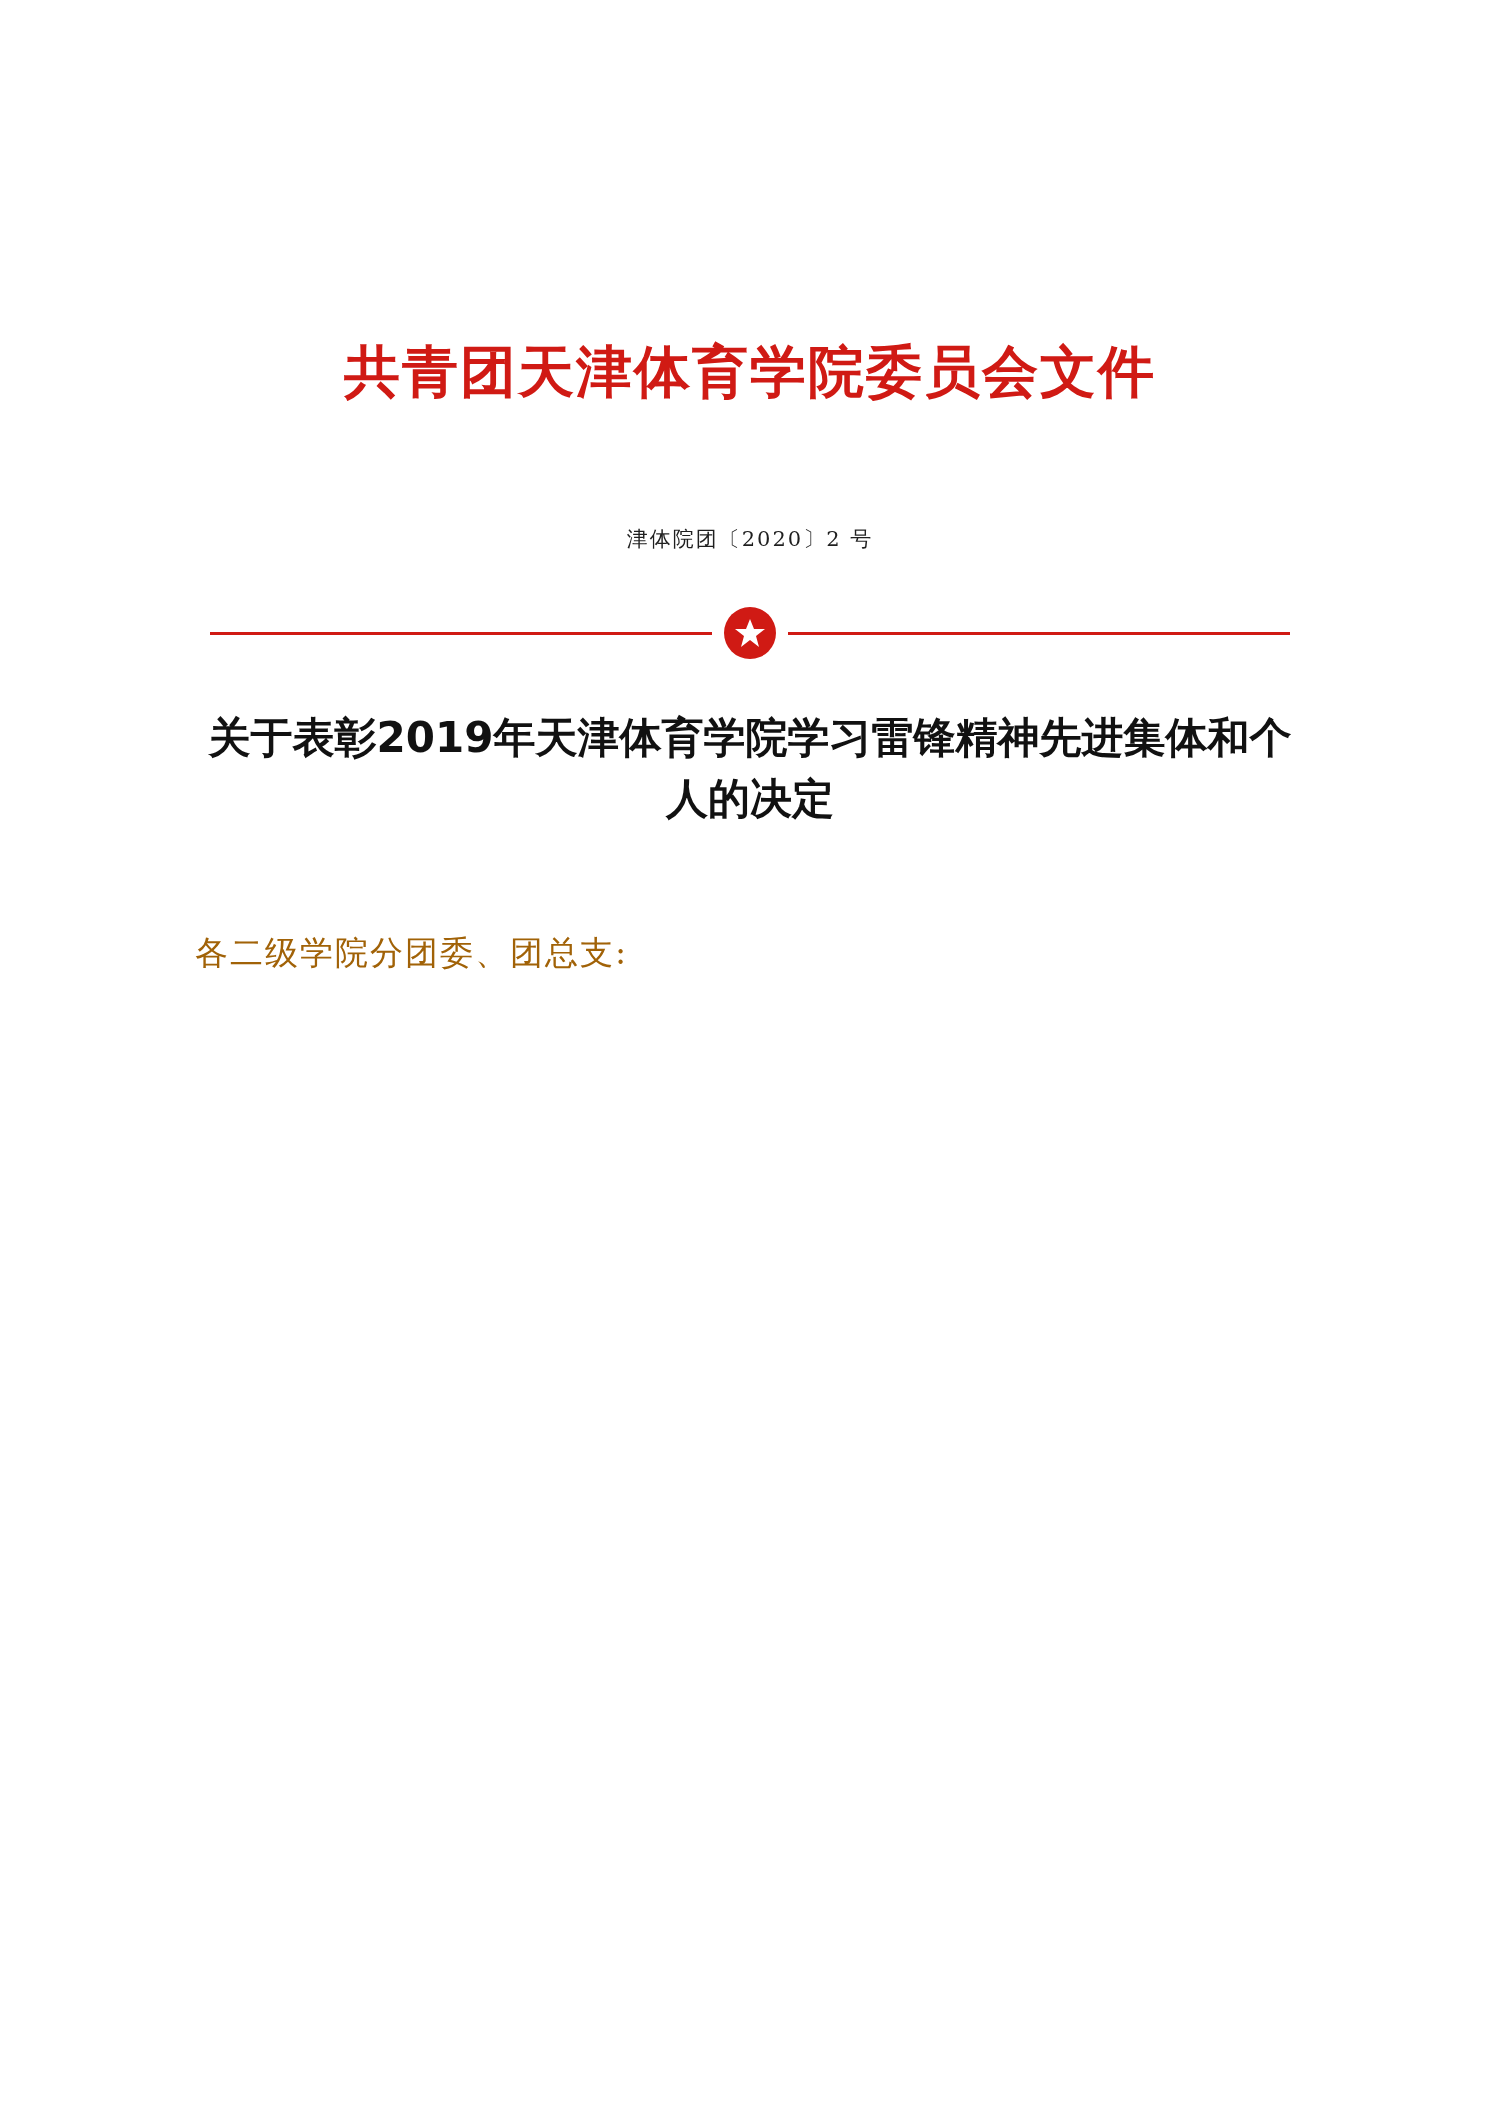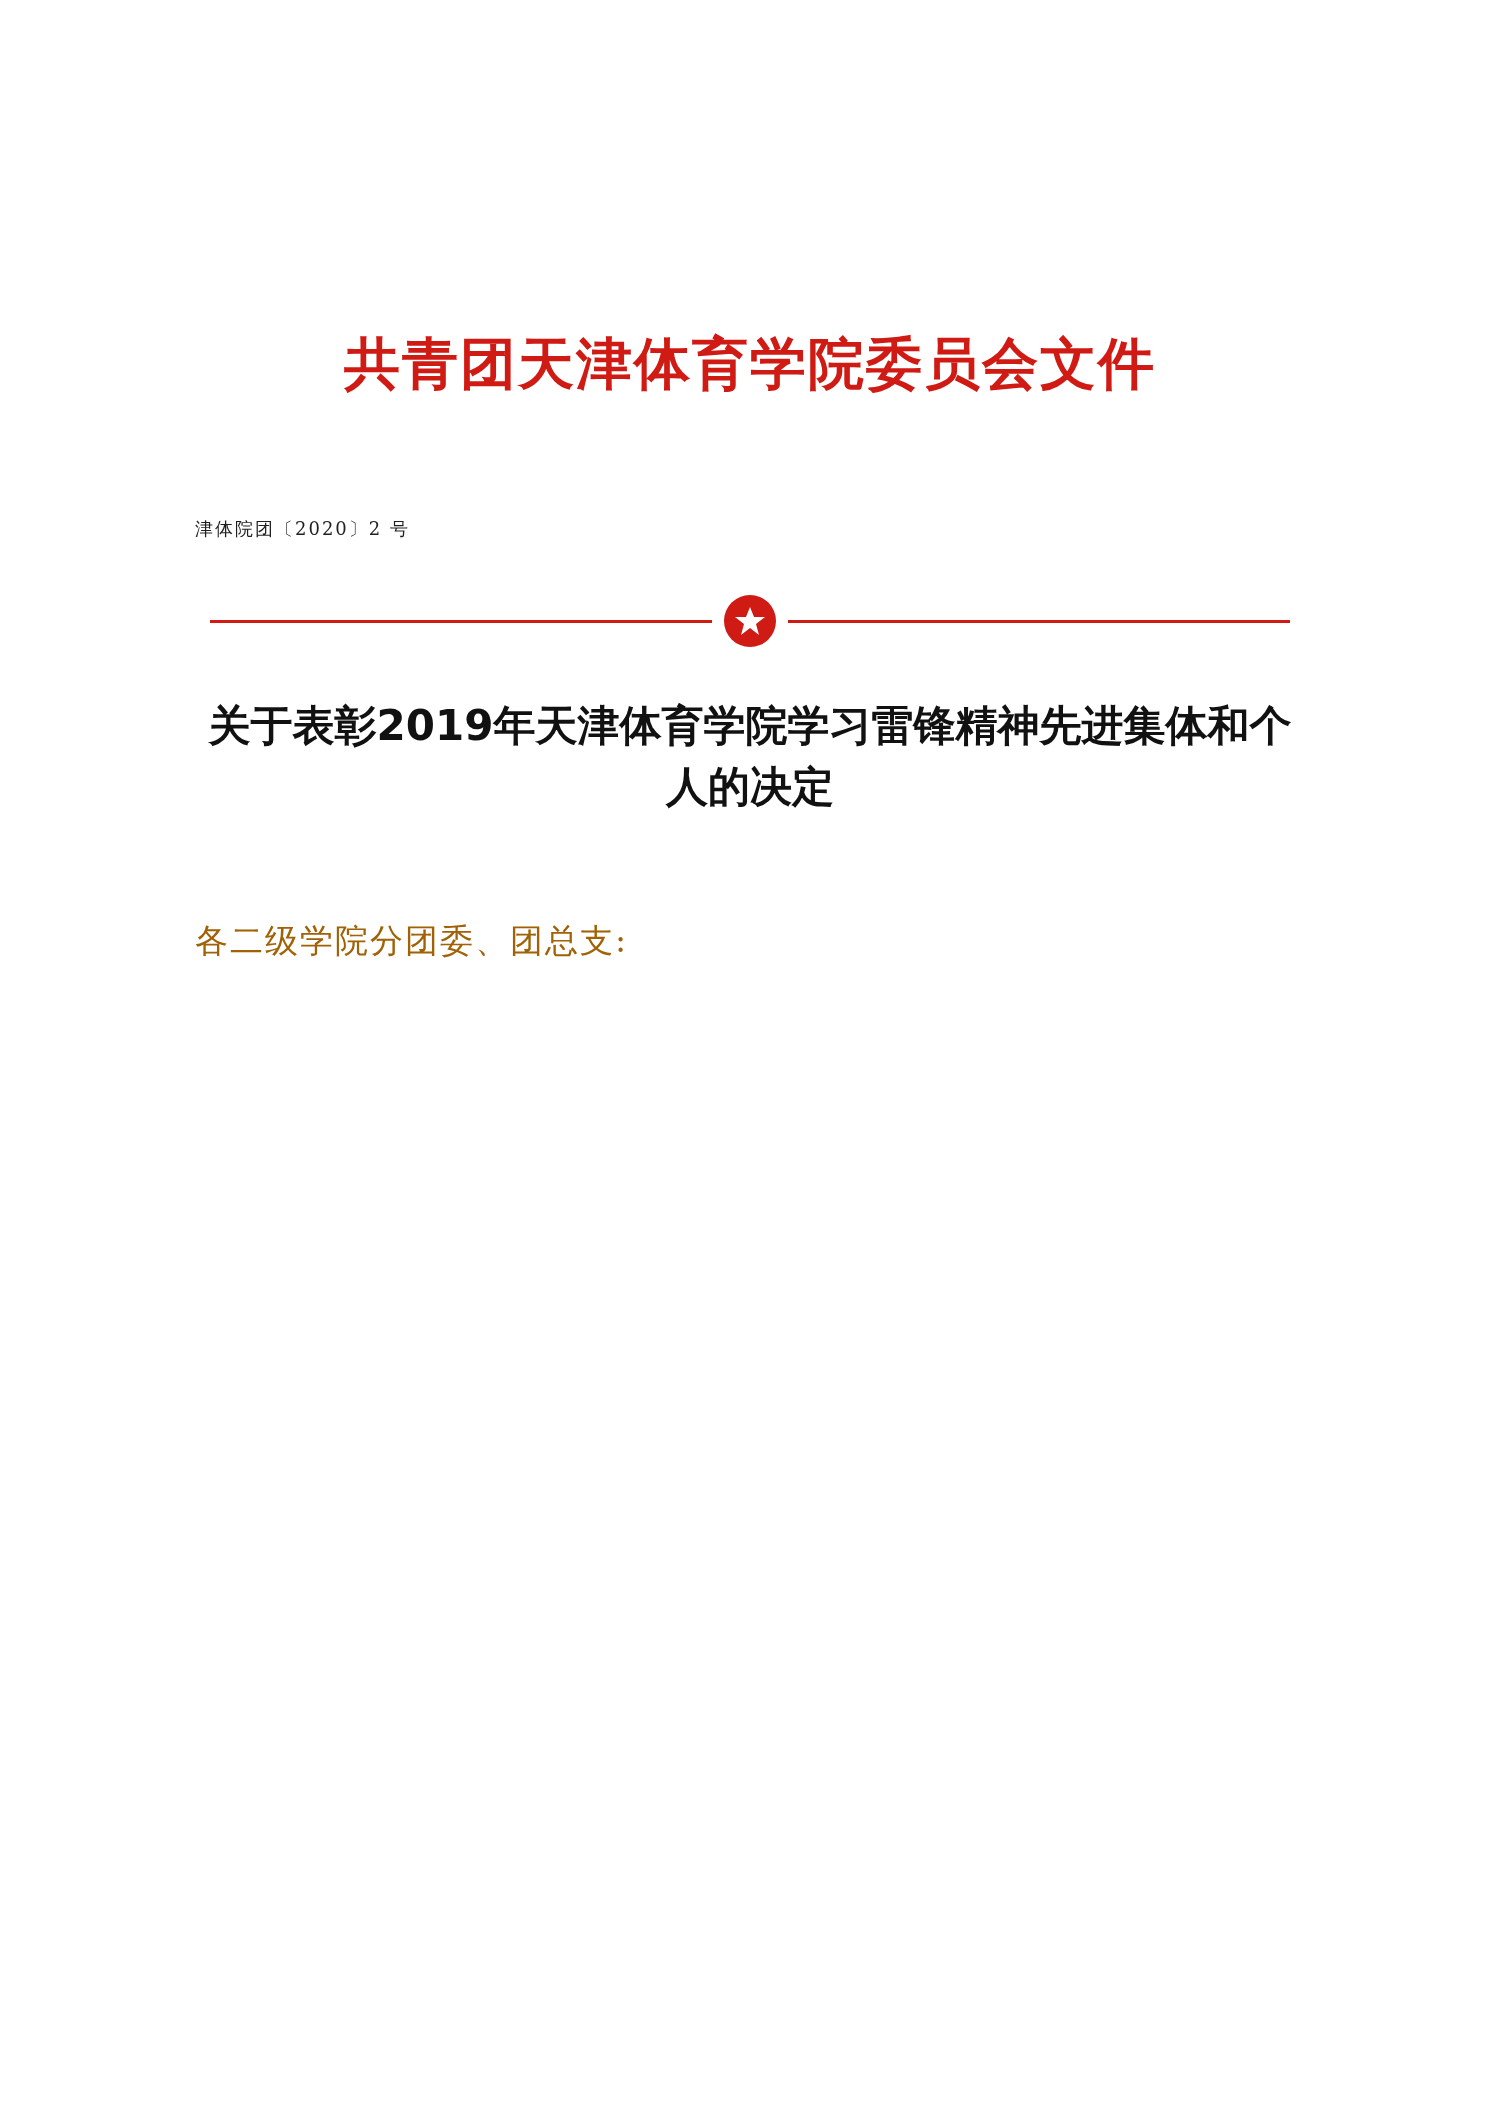--- a/index.html
+++ b/index.html
@@ -13,21 +13,21 @@
     font-family: "DejaVu Serif", "Liberation Serif", serif;
     color: #1a1a1a;
     position: relative;
     overflow: hidden;
   }
 
   .page {
     width: 1500px;
     height: 2121px;
     box-sizing: border-box;
-    padding: 0 195px;
+    padding: 8px 195px;
     position: relative;
     background: #ffffff;
   }
 
   
   .masthead {
     text-align: center;
     padding-top: 330px;
   }
   .masthead-title {
@@ -35,22 +35,23 @@
     font-family: "DejaVu Sans", "Liberation Sans", sans-serif;
     font-weight: bold;
     font-size: 56px;
     letter-spacing: 2px;
     line-height: 1.2;
     white-space: nowrap;
   }
 
   
   .doc-number {
+    text-align: center;
     margin-top: 120px;
-    font-size: 18px;
+    font-size: 21px;
     letter-spacing: 2px;
     color: #1f1f1f;
     font-family: "DejaVu Serif", "Liberation Serif", serif;
   }
 
   
   .separator {
     position: relative;
     margin-top: 50px;
     height: 60px;

